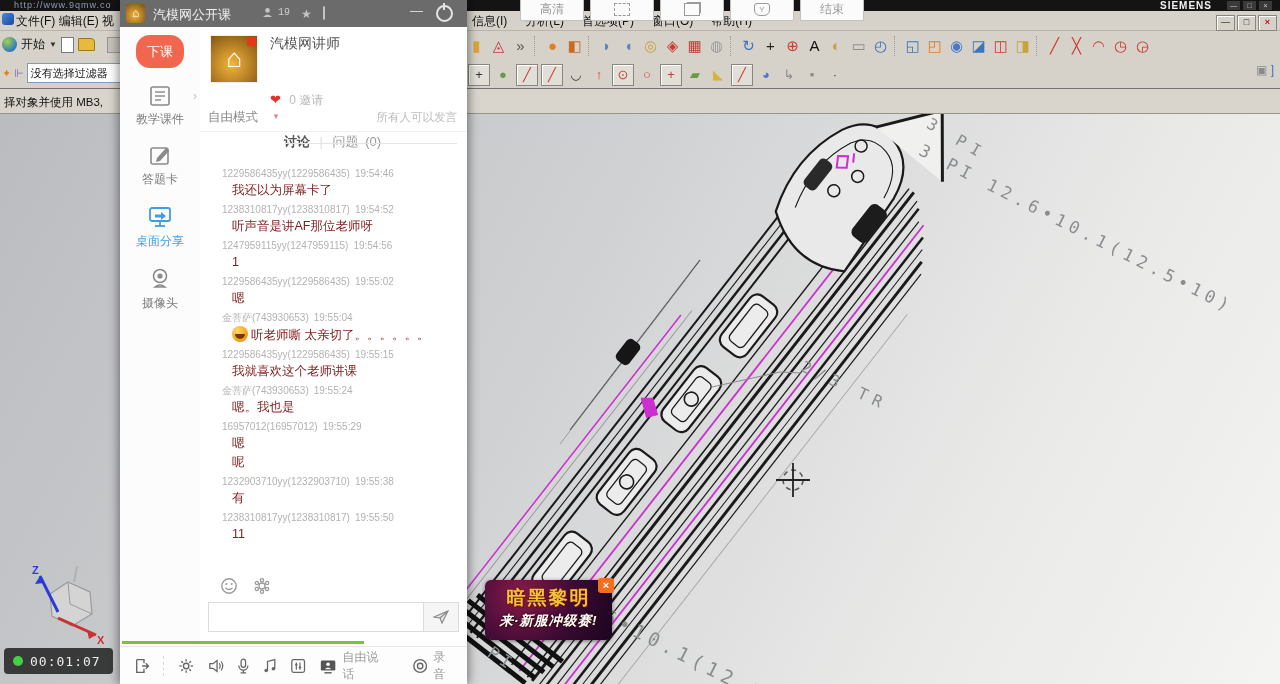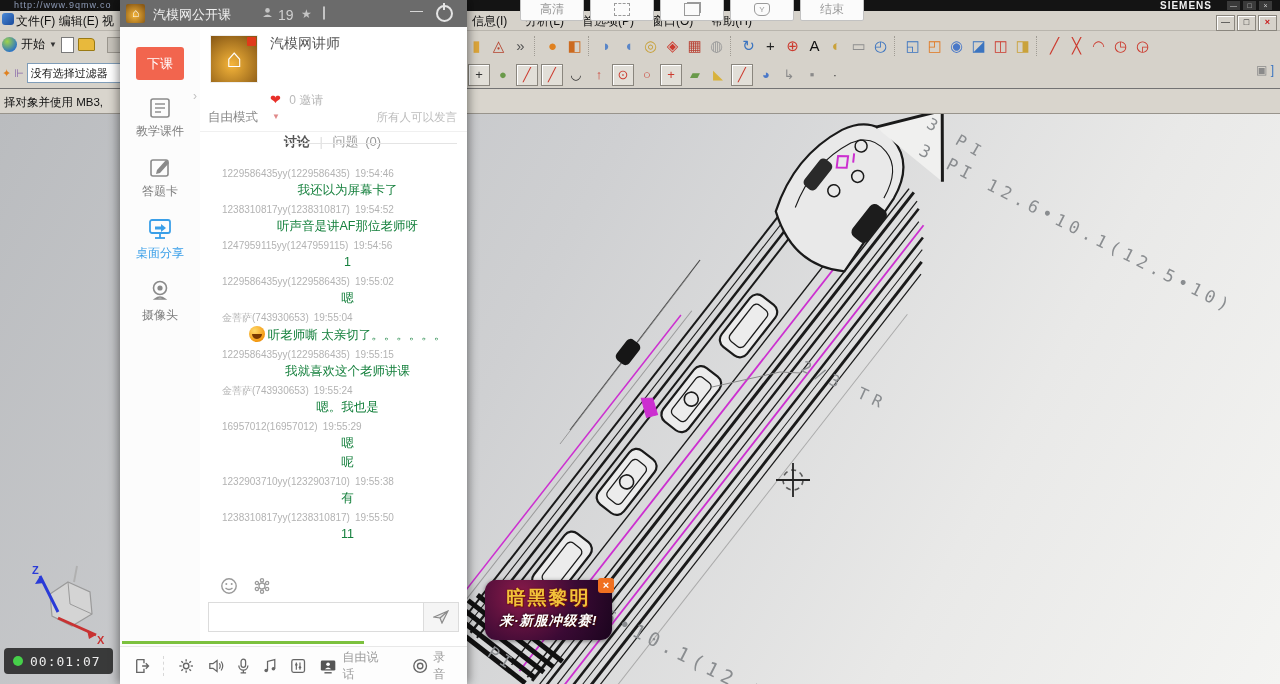--- a/index.html
+++ b/index.html
@@ -70,52 +70,52 @@
   .a2{left:925px;top:26px;font-size:17px;letter-spacing:5px;transform:rotate(27deg);}
   .a3{left:806px;top:243px;font-size:16px;letter-spacing:6px;transform:rotate(25deg);}
   .a4{left:566px;top:468px;font-size:19px;letter-spacing:5px;transform:rotate(27deg);}
   .a5{left:495px;top:528px;font-size:17px;letter-spacing:4px;transform:rotate(33deg);}
   .timer{position:absolute;left:4px;top:534px;height:26px;background:rgba(38,38,38,.88);border-radius:4px;
     display:flex;align-items:center;gap:7px;padding:0 12px 0 9px;}
   .timer .dot{width:10px;height:10px;border-radius:50%;background:#46d04a;}
   .timer .t{font-family:"DejaVu Sans Mono",monospace;font-size:13px;color:#ececec;letter-spacing:1px;}
 
   
-  .ad{position:absolute;left:485px;top:580px;width:127px;height:60px;z-index:20;border-radius:11px;
+  .ad{position:absolute;left:485px;top:580px;width:127px;height:60px;z-index:20;border-radius:6px;
     background:radial-gradient(circle at 28% 25%,#8a1a4a,#3a0a34 55%,#1e0520 95%);
     box-shadow:0 1px 4px rgba(0,0,0,.5);overflow:visible;}
   .ad-title{position:absolute;left:0;right:0;top:5px;text-align:center;
     font-family:"Liberation Serif",serif;font-weight:bold;font-size:19px;color:#f3c23a;
     text-shadow:0 0 2px #5a0a0a,1px 1px 0 #7a1010;letter-spacing:2px;}
   .ad-sub{position:absolute;left:0;right:0;top:32px;text-align:center;font-weight:bold;font-size:13.5px;
     color:#fff;font-style:italic;text-shadow:1px 1px 0 #4a0a0a,0 0 3px #000;letter-spacing:1px;white-space:nowrap;}
   .ad-close{position:absolute;right:-2px;top:-2px;width:16px;height:15px;background:#f07020;border-radius:3px;
     color:#fff;font-size:11px;font-weight:bold;text-align:center;line-height:15px;}
 
   
   .chat{position:absolute;left:120px;top:0;width:347px;height:684px;z-index:30;background:#fff;
     box-shadow:3px 0 9px rgba(0,0,0,.3),-3px 0 9px rgba(0,0,0,.3);}
   .chat-titlebar{position:absolute;left:0;top:0;right:0;height:27px;background:#6b6b6b;}
   .chat-logo{position:absolute;left:6px;top:4px;width:19px;height:19px;background:#fff;border-radius:2px;overflow:hidden;}
   .logo-art{width:100%;height:100%;background:radial-gradient(circle at 45% 60%,#f5b53a,#8a5a16 85%);
     color:#fff;font-size:12px;line-height:18px;text-align:center;}
   .chat-title{position:absolute;left:33px;top:6px;font-size:13px;color:#f0f0f0;}
   .tb-meta{position:absolute;top:7px;color:#c4c4c4;font-size:11px;}
   .tb-person{left:142px;}
-  .tb-count{position:absolute;left:158px;top:7px;color:#cfcfcf;font-size:14px;}
+  .tb-count{position:absolute;left:158px;top:7px;color:#cfcfcf;font-size:10px;font-family:Liberation Mono, monospace;}
   .tb-star{left:181px;font-size:12px;}
   .tb-img{left:203px;}
   .tb-img .frame{width:12px;height:10px;border:1px solid #c4c4c4;border-radius:1px;}
   .tb-min{position:absolute;right:44px;top:3px;color:#e4e4e4;font-size:13px;}
   .tb-power{position:absolute;right:14px;top:5px;width:13px;height:13px;border:2px solid #e4e4e4;border-radius:50%;}
   .tb-power::after{content:"";position:absolute;left:4.5px;top:-4px;width:2px;height:7px;background:#e4e4e4;}
 
   .rail{position:absolute;left:0;top:27px;width:80px;bottom:38px;background:#fcfcfc;border-right:1px solid #ececec;}
-  .endclass{display:block;margin:20px auto 4px;width:48px;height:33px;background:#f2654e;border:none;
-    border-radius:3px;color:#fff;font-size:13px;font-family:inherit;}
+  .endclass{display:block;margin:8px auto 4px;width:48px;height:33px;background:#f2654e;border:none;
+    border-radius:14px;color:#fff;font-size:13px;font-family:inherit;}
   .rail-item{margin-top:17px;text-align:center;color:#7d7d7d;font-size:12px;}
   .rail-item svg{display:block;margin:0 auto 4px;}
   .rail-item.active{color:#3a9fe8;}
   .rail-chevron{position:absolute;right:3px;top:62px;color:#c0c0c0;font-size:12px;}
 
   .main{position:absolute;left:80px;top:27px;right:0;bottom:38px;background:#fff;}
   .avatar{position:absolute;left:10px;top:8px;width:46px;height:46px;background:#f7f7f7;border:1px solid #eee;overflow:hidden;}
   .avatar .art{width:100%;height:100%;background:radial-gradient(circle at 45% 62%,#f5b53a,#8a5a16 88%);
     color:#fff;font-size:26px;line-height:44px;text-align:center;position:relative;}
   .avatar .badge{position:absolute;right:1px;top:1px;width:9px;height:9px;background:#e03a1a;border-radius:1px;}
@@ -129,21 +129,21 @@
   .tabs-row{position:absolute;left:8px;right:10px;top:106px;height:20px;font-size:13px;text-align:center;}
   .tab-discuss{color:#555;font-weight:bold;}
   .tab-sep{color:#ddd;margin:0 6px;}
   .tab-question{color:#9a9a9a;}
   .tab-count{color:#9a9a9a;margin-left:3px;}
   .tabs-line{position:absolute;left:78px;right:0;top:10px;height:1px;background:#e4e4e4;}
   .messages{position:absolute;left:0;right:4px;top:138px;height:400px;overflow:hidden;}
   .msg{margin-bottom:2px;}
   .msg-head{padding-left:22px;font-size:10px;color:#b3b3b3;line-height:17px;white-space:nowrap;}
   .msg-head .mt{margin-left:5px;}
-  .msg-body{padding-left:32px;font-size:12.5px;color:#15803d;line-height:17px;white-space:nowrap;text-align:center;}
+  .msg-body{padding-left:32px;font-size:12.5px;color:#7f1d1d;line-height:17px;white-space:nowrap;}
   .msg-emoji{width:16px;height:16px;border-radius:50%;display:inline-block;vertical-align:-3px;margin-right:3px;
     background:radial-gradient(circle at 35% 30%,#ffd96a,#f49a12 70%,#c86a00);position:relative;}
   .msg-emoji::after{content:"";position:absolute;left:3px;top:8px;width:10px;height:4.5px;background:#7a3800;border-radius:0 0 5px 5px;}
   .emoji-row{position:absolute;left:20px;top:550px;display:flex;gap:15px;color:#9a9a9a;}
   .input-row{position:absolute;left:8px;right:8px;top:575px;height:30px;display:flex;}
   .chat-input{flex:1;border:1px solid #dcdcdc;border-right:none;background:#fff;outline:none;
     font-family:inherit;font-size:12px;padding:0 6px;}
   .send-btn{width:34px;border:1px solid #dcdcdc;background:#f5f5f5;display:flex;align-items:center;justify-content:center;}
   .greenline{position:absolute;left:2px;bottom:40px;width:242px;height:3px;background:#7cc13e;z-index:5;}
   .chat-toolbar{position:absolute;left:0;right:0;bottom:0;height:38px;background:#fdfdfd;border-top:1px solid #e8e8e8;

